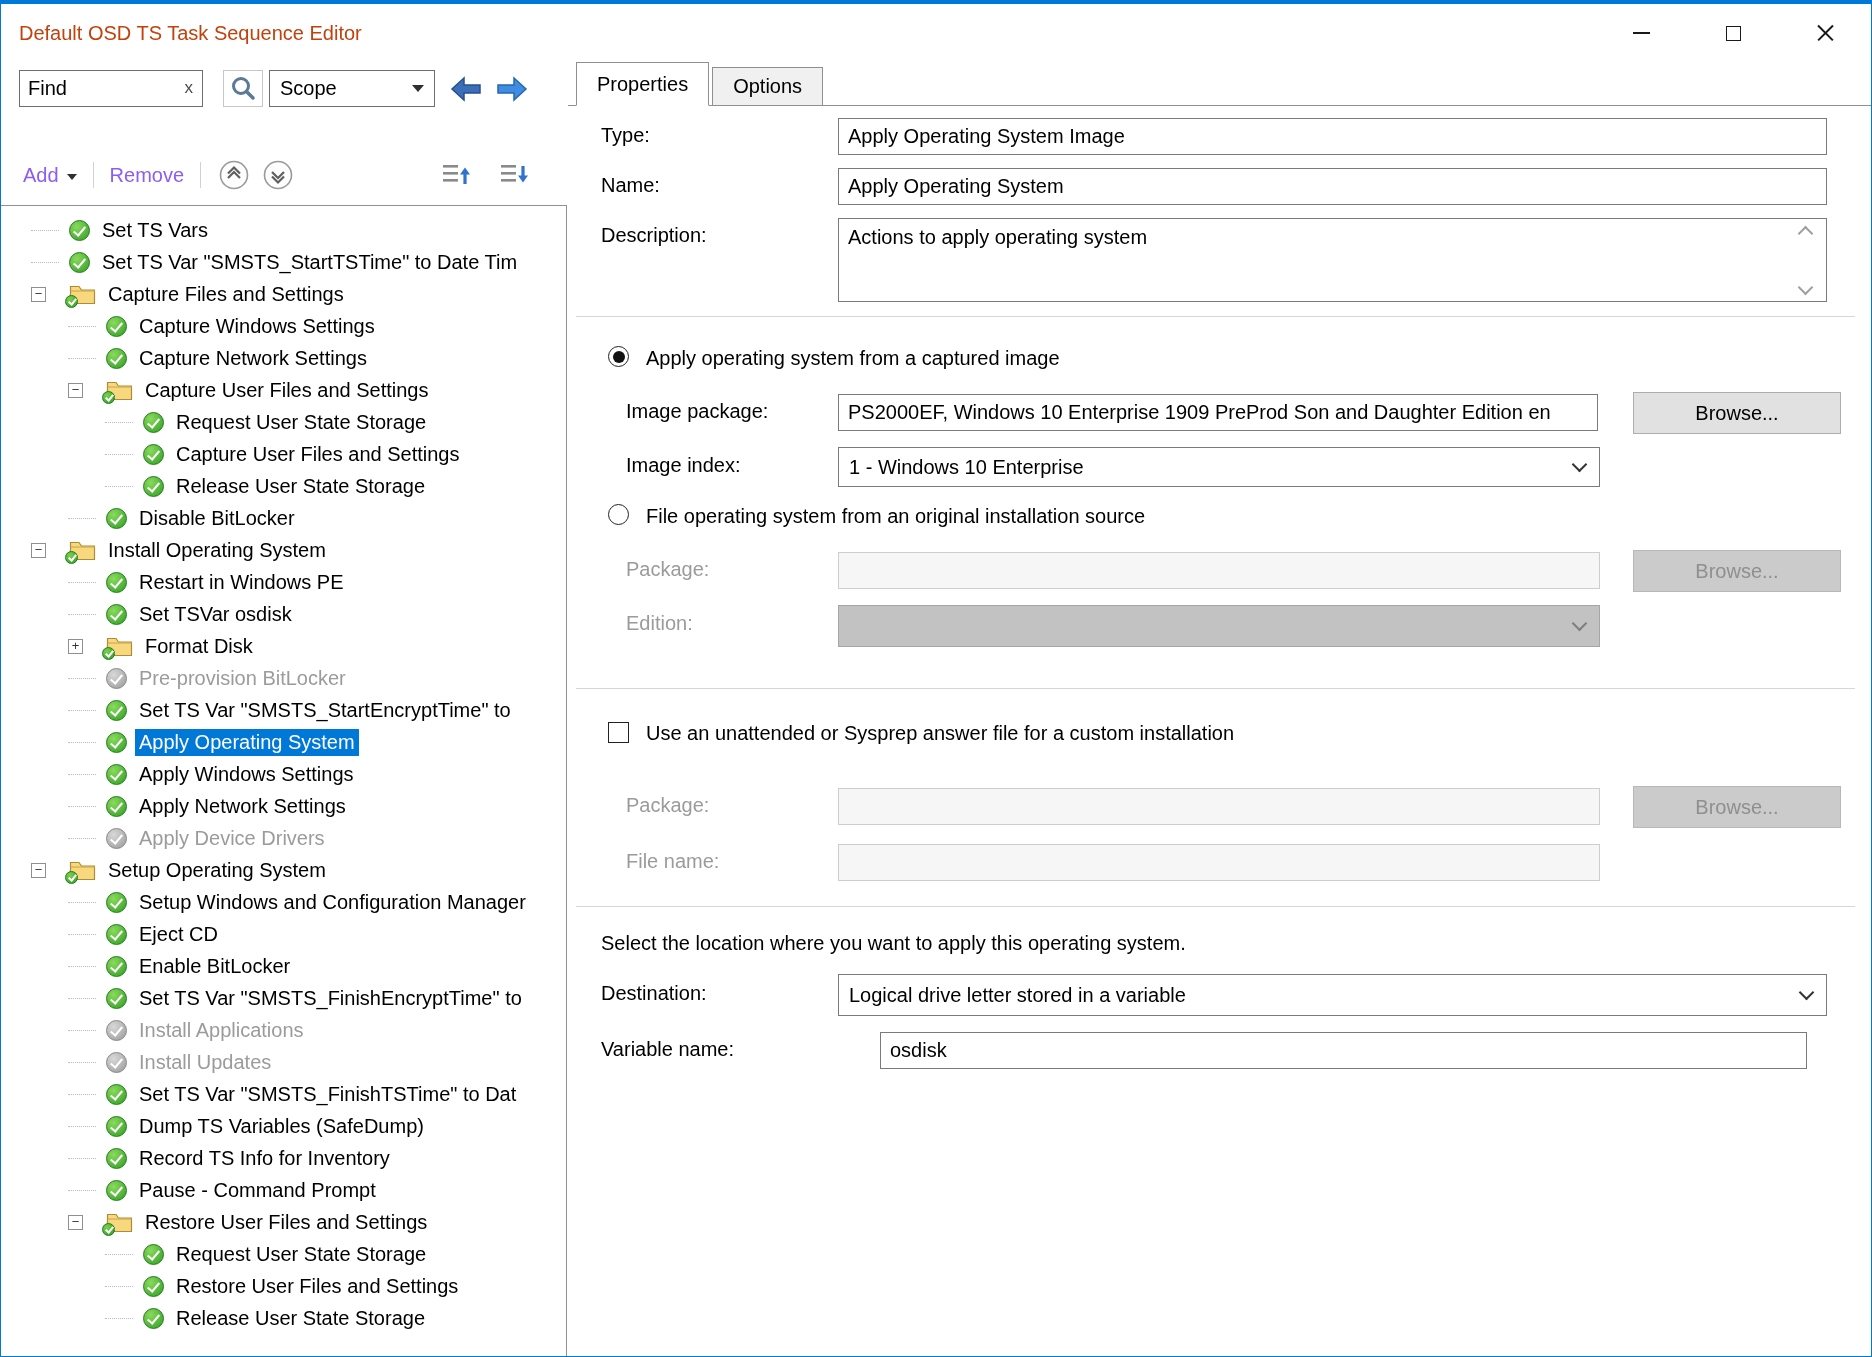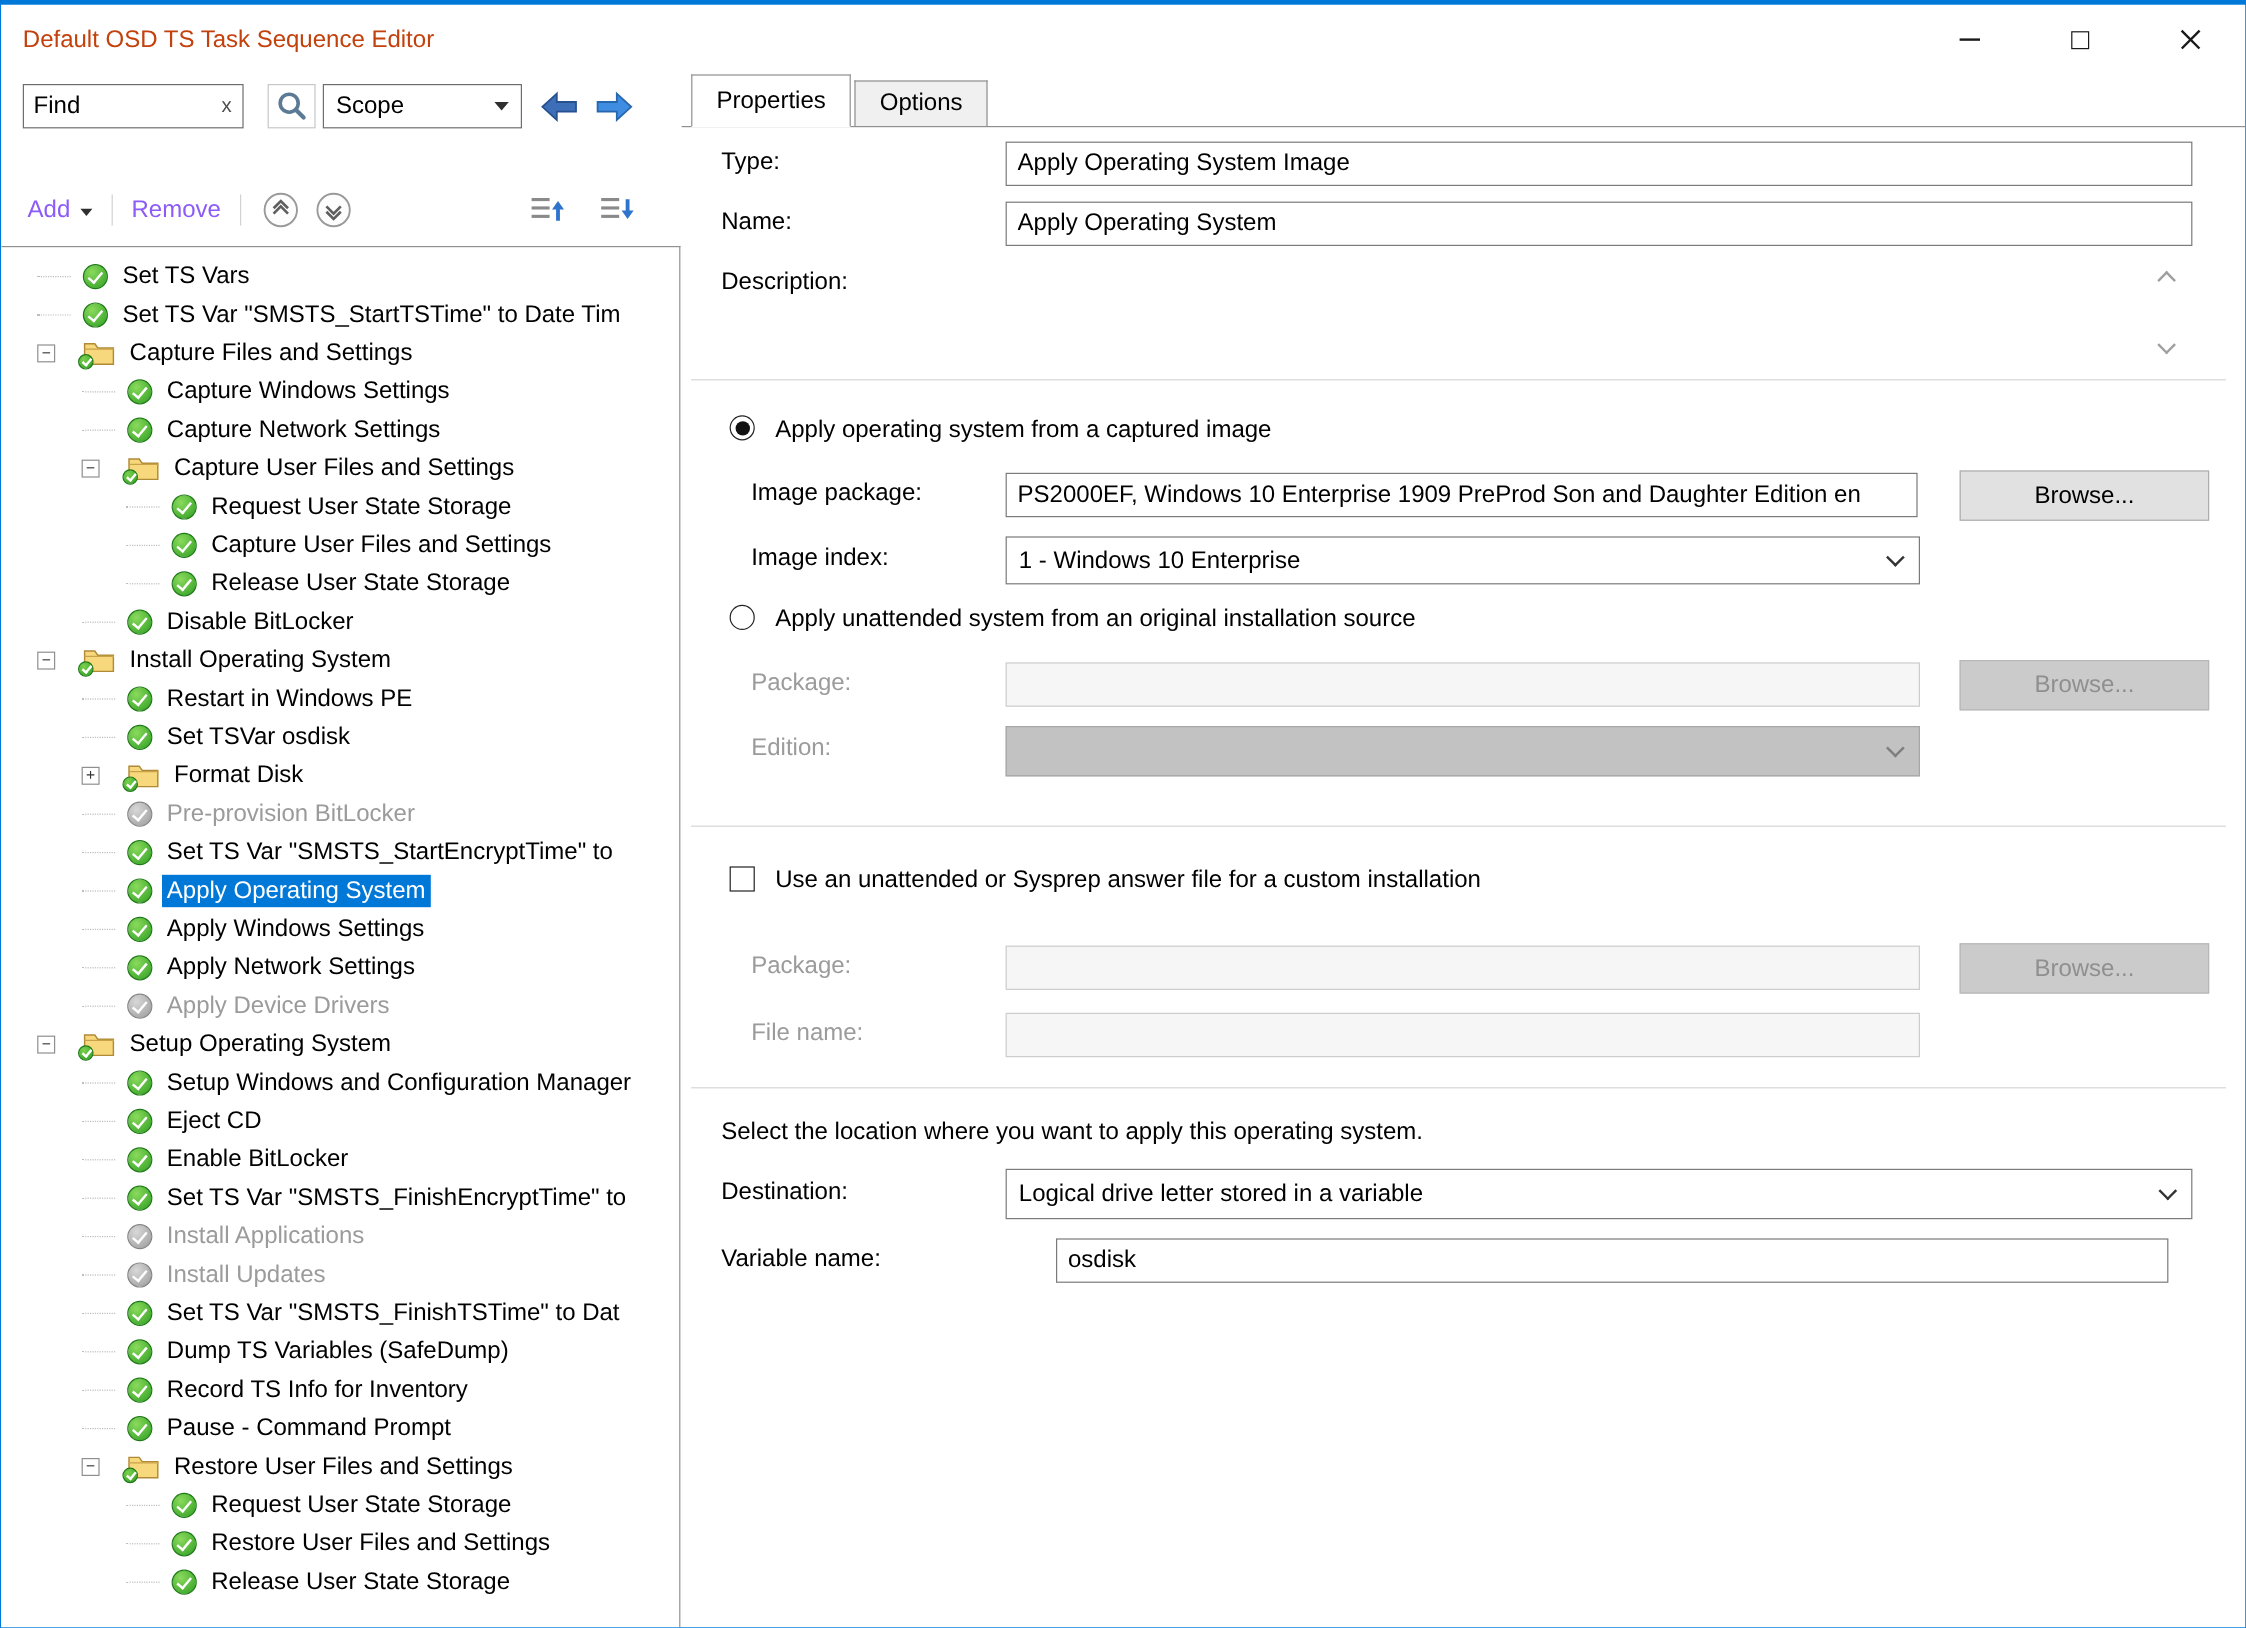--- a/index.html
+++ b/index.html
@@ -488,40 +488,41 @@
 
     <div class="tab-content">
 
       <span class="flabel lb-type">Type:</span>
       <input class="tinput in-type" value="Apply Operating System Image" style="">
 
       <span class="flabel lb-name">Name:</span>
       <input class="tinput in-name" value="Apply Operating System" style="">
 
       <span class="flabel lb-desc">Description:</span>
+      <textarea class="tinput in-desc" style="">Actions to apply operating system</textarea>
       <span class="sarrow up sa-up"></span>
       <span class="sarrow down sa-down"></span>
 
       <div class="hsep sep1"></div>
 
       <span class="radio sel rad1"></span>
       <span class="flabel lb-rad1">Apply operating system from a captured image</span>
 
       <span class="flabel lb-ipkg">Image package:</span>
       <input class="tinput in-ipkg" value="PS2000EF, Windows 10 Enterprise 1909 PreProd Son and Daughter Edition en" style="">
       <button class="btn bt-browse1">Browse...</button>
 
       <span class="flabel lb-iidx">Image index:</span>
       <div class="combo cb-iidx">
         <span>1 - Windows 10 Enterprise</span>
         <span class="chev"></span>
       </div>
 
       <span class="radio rad2"></span>
-      <span class="flabel lb-rad2">Apply unattended system from an original installation source</span>
+      <span class="flabel lb-rad2">File operating system from an original installation source</span>
 
       <span class="flabel dis lb-pkg1">Package:</span>
       <input class="tinput in-pkg1" disabled="" style="">
       <button class="btn dis bt-browse2">Browse...</button>
 
       <span class="flabel dis lb-ed">Edition:</span>
       <div class="combo dis cb-ed">
         <span class="chev"></span>
       </div>
 

